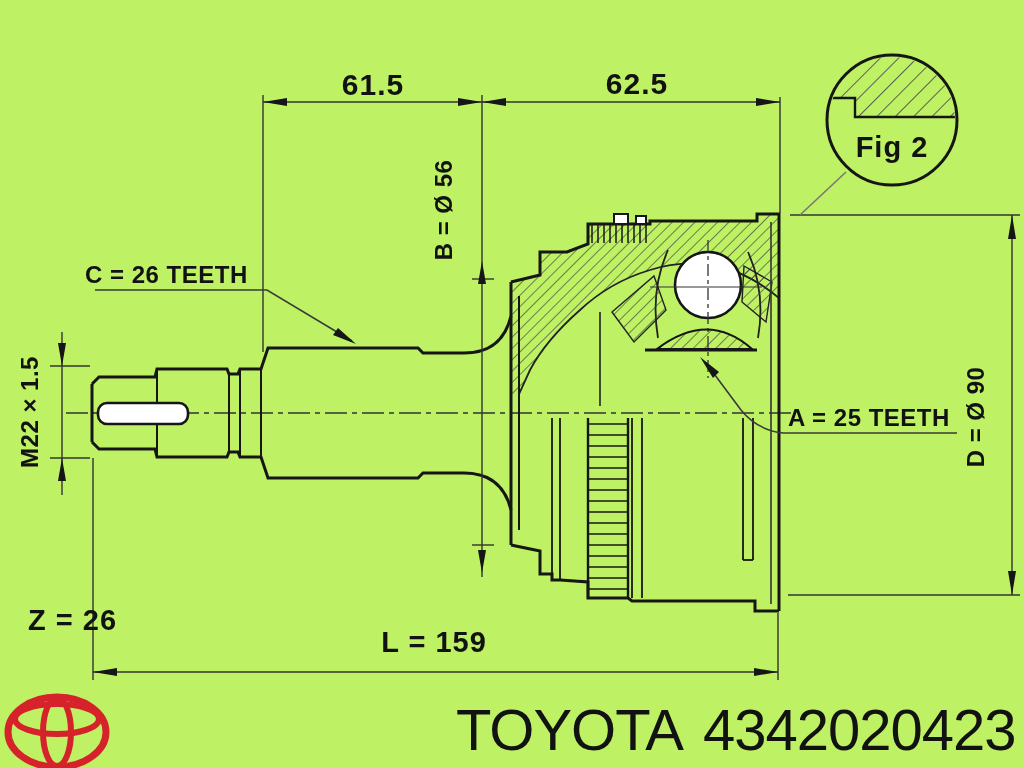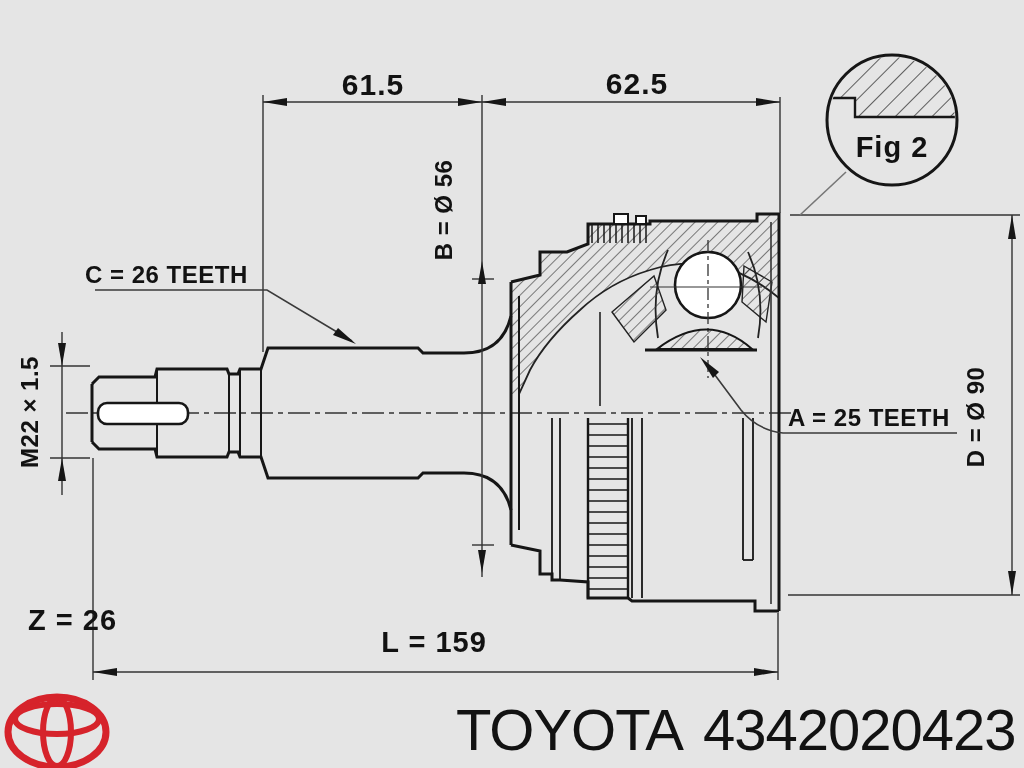--- a/index.html
+++ b/index.html
@@ -1,16 +1,16 @@
 <!DOCTYPE html>
 <html><head>
 <meta charset="utf-8">
 <style>
   html,body{margin:0;padding:0;background:#fff;}
-  .stage{position:relative;width:1024px;height:768px;background:#e5e5e5;overflow:hidden;
+  .stage{position:relative;width:1024px;height:768px;background:#bef264;overflow:hidden;
          font-family:"Liberation Sans", sans-serif;}
   svg{display:block;}
   text{fill:#121212;font-family:"Liberation Sans", sans-serif;}
   .dimtxt{font-size:30px;font-weight:bold;letter-spacing:1px;}
   .lbltxt{font-size:24px;font-weight:bold;letter-spacing:0.5px;}
   .figtxt{font-size:29px;font-weight:bold;letter-spacing:1px;}
   .brandtxt{font-size:58px;font-weight:normal;letter-spacing:-1px;}
 </style>
 </head>
 <body>

